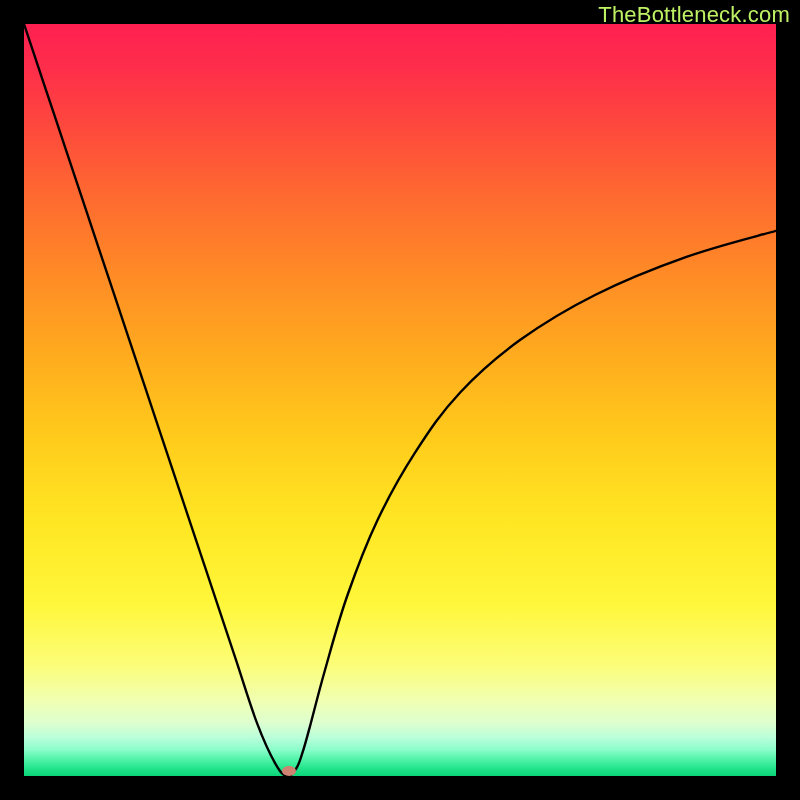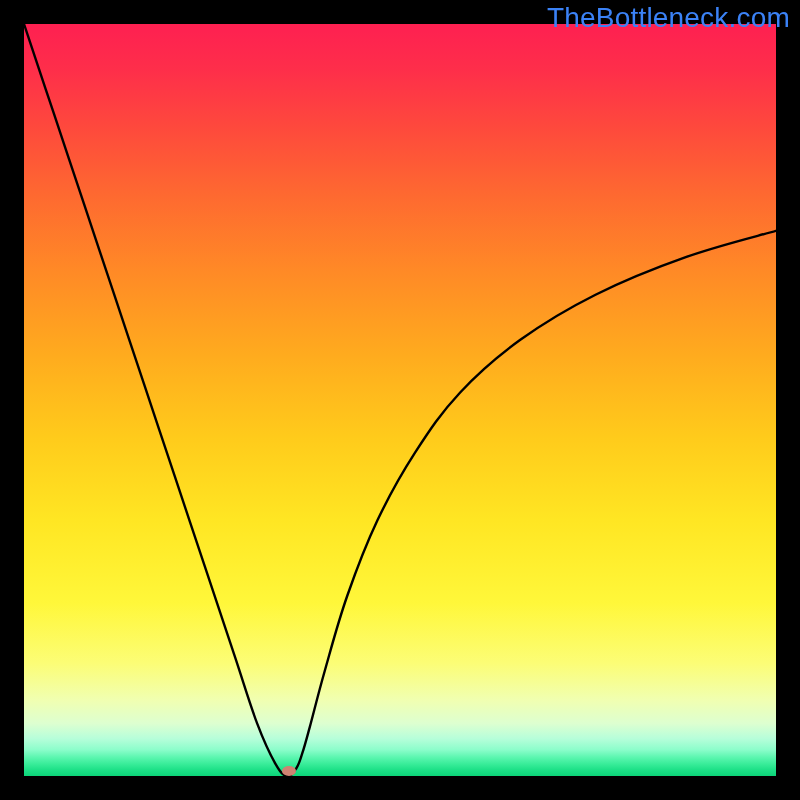--- a/index.html
+++ b/index.html
@@ -14,22 +14,22 @@
   .frame {
     position: relative;
     width: 800px;
     height: 800px;
     background: #000;
   }
   .watermark {
     position: absolute;
     top: 2px;
     right: 10px;
-    color: #3b82f6;
-    font-size: 28px;
+    color: #bef264;
+    font-size: 22px;
     font-weight: 500;
     z-index: 10;
     letter-spacing: 0.2px;
   }
   .plot-area {
     position: absolute;
     left: 24px;
     top: 24px;
     width: 752px;
     height: 752px;

